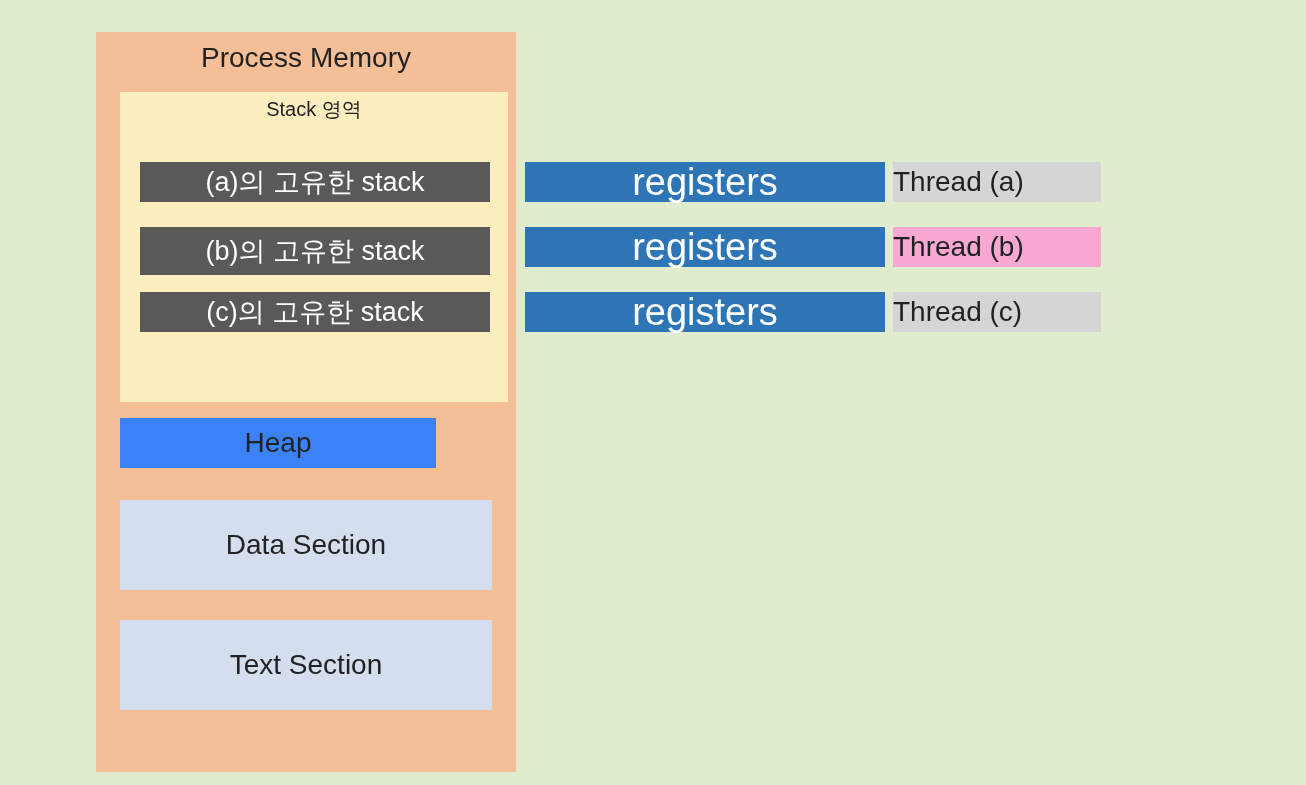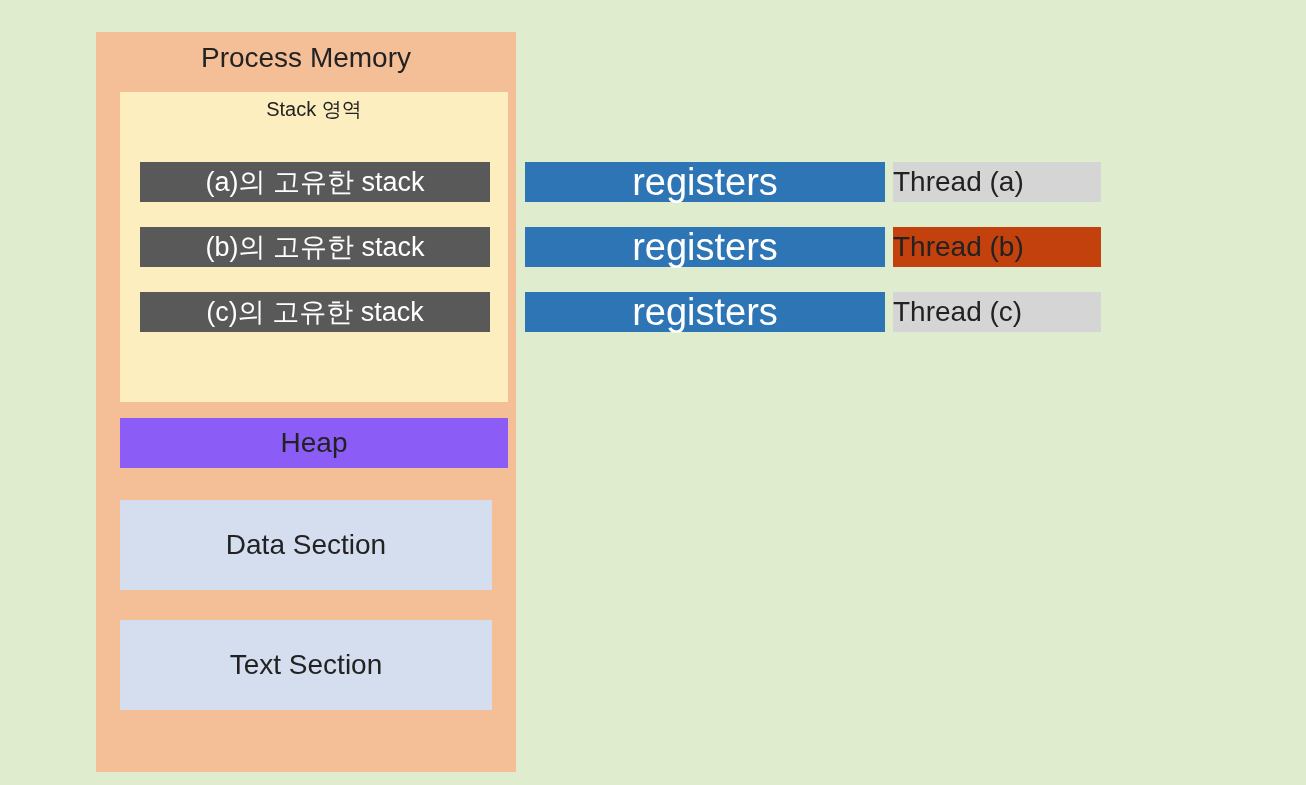--- a/index.html
+++ b/index.html
@@ -100,28 +100,28 @@
     <div class="pm-title">Process Memory</div>
   </div>
 
   <div class="stack-area" style="left: 120px; top: 92px; width: 388px; height: 310px; background: rgb(253, 238, 192);">
     <div class="stack-title">Stack 영역</div>
   </div>
 
   <div class="stack-inner" style="left: 140px; top: 162px; width: 350px; height: 40px; background: rgb(89, 89, 89);">
     <span>(a)의 고유한 stack</span>
   </div>
-  <div class="stack-inner" style="left: 140px; top: 227px; width: 350px; height: 40px; background: rgb(89, 89, 89);">
+  <div class="stack-inner" style="left: 140px; top: 227px; width: 350px; height: 48px; background: rgb(89, 89, 89);">
     <span>(b)의 고유한 stack</span>
   </div>
   <div class="stack-inner" style="left: 140px; top: 292px; width: 350px; height: 40px; background: rgb(89, 89, 89);">
     <span>(c)의 고유한 stack</span>
   </div>
 
-  <div class="heap-box" style="left: 120px; top: 418px; width: 388px; height: 50px; background: #8b5cf6;">
+  <div class="heap-box" style="left: 120px; top: 418px; width: 316px; height: 50px; background: #3b82f6;">
     <span>Heap</span>
   </div>
 
   <div class="section-row" style="left: 120px; top: 500px; width: 372px; height: 90px; background: rgb(213, 222, 239);">
     <span>Data Section</span>
   </div>
   <div class="section-row" style="left: 120px; top: 620px; width: 372px; height: 90px; background: rgb(213, 222, 239);">
     <span>Text Section</span>
   </div>
 
@@ -131,19 +131,19 @@
   <div class="registers" style="left: 525px; top: 227px; width: 360px; height: 40px; background: rgb(46, 117, 182);">
     <span>registers</span>
   </div>
   <div class="registers" style="left: 525px; top: 292px; width: 360px; height: 40px; background: rgb(46, 117, 182);">
     <span>registers</span>
   </div>
 
   <div class="thread-label" style="left: 893px; top: 162px; width: 208px; height: 40px; background: rgb(213, 213, 213);">
     <span>Thread (a)</span>
   </div>
-  <div class="thread-label" style="left: 893px; top: 227px; width: 208px; height: 40px; background: #c2410c;">
+  <div class="thread-label" style="left: 893px; top: 227px; width: 208px; height: 40px; background: #f9a8d4;">
     <span>Thread (b)</span>
   </div>
   <div class="thread-label" style="left: 893px; top: 292px; width: 208px; height: 40px; background: rgb(213, 213, 213);">
     <span>Thread (c)</span>
   </div>
 </div>
 
 </body></html>

